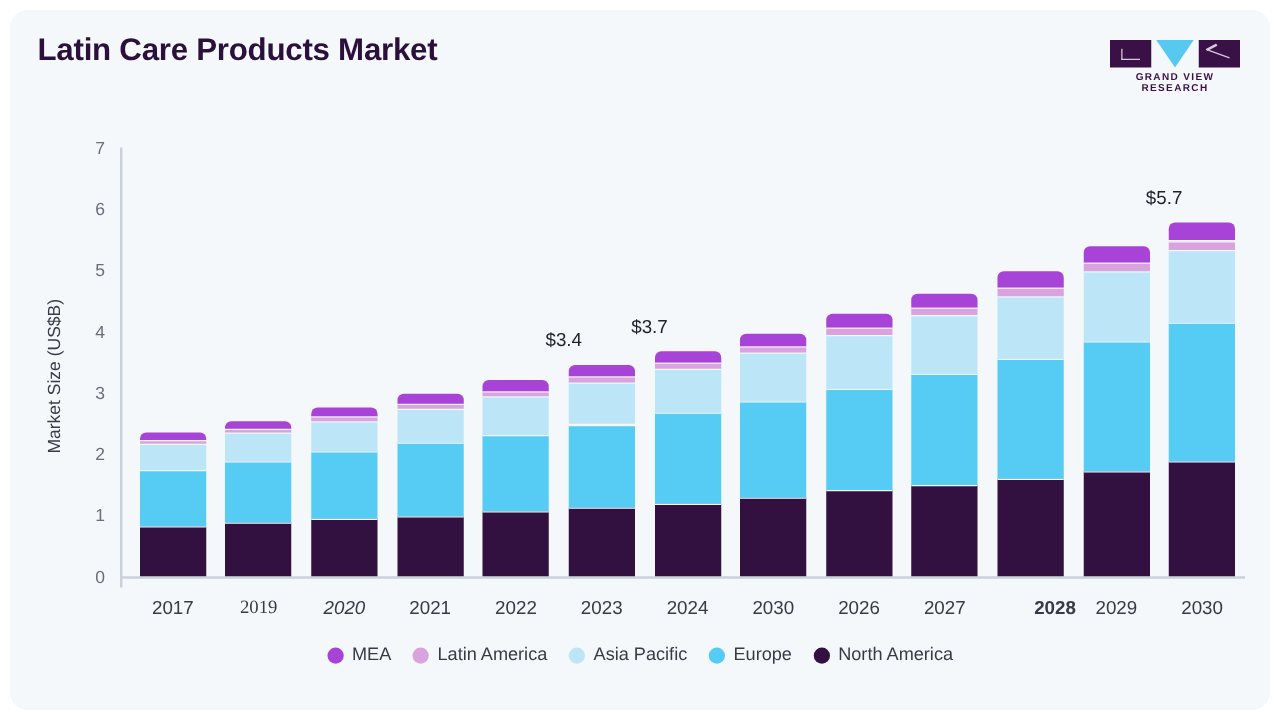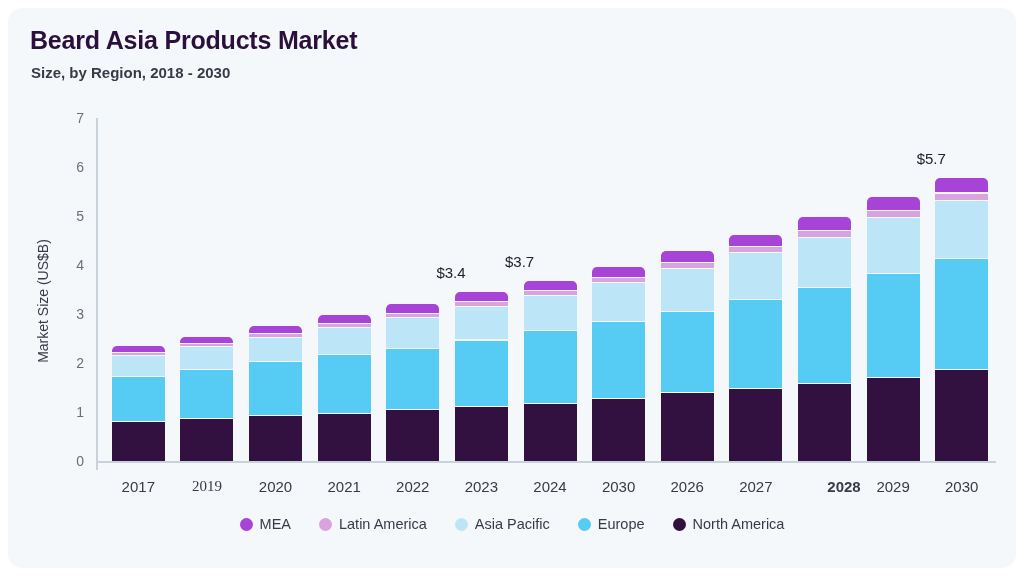--- a/index.html
+++ b/index.html
@@ -158,21 +158,21 @@
   }
   
   #legend {
     position: absolute;
     left: 0;
     top: 508px;
     width: 1008px;
     display: flex;
     justify-content: center;
     align-items: flex-end;
-    gap: 28px;
+    gap: 17px;
   }
   .legend-item {
     display: flex;
     align-items: center;
     gap: 7px;
   }
   .legend-dot {
     width: 13px;
     height: 13px;
     border-radius: 50%;
@@ -182,42 +182,52 @@
     font-size: 14.5px;
     color: #3a3a46;
     white-space: nowrap;
   }
 </style>
 </head>
 <body>
 
 <div id="card">
 
-  <div id="title">Beard Asia Products Market</div>
-  <div id="subtitle">Size, by Region, 2018 - 2030</div>
-
+  <div id="title">Latin Care Products Market</div>
+
+  <div id="logo">
+    <div class="logo-mark" id="logo-left">
+      <span class="glyph"></span>
+    </div>
+    <div id="logo-tri"></div>
+    <div class="logo-mark" id="logo-right">
+      <span class="glyph"></span>
+        <span class="glyph2"></span>
+    </div>
+    <div id="logo-text">GRAND VIEW RESEARCH</div>
+  </div>
 
   <div id="plot">
     <div class="axis-line" id="y-axis"></div>
     <div class="axis-line" id="x-axis"></div>
     <div id="ylabel">Market Size (US$B)</div>
     <div id="yticks-holder">
         <div class="ytick" style="top: 453px;">0</div>
         <div class="ytick" style="top: 404px;">1</div>
         <div class="ytick" style="top: 355px;">2</div>
         <div class="ytick" style="top: 306px;">3</div>
         <div class="ytick" style="top: 257px;">4</div>
         <div class="ytick" style="top: 208px;">5</div>
         <div class="ytick" style="top: 159px;">6</div>
         <div class="ytick" style="top: 110px;">7</div>
       </div>
     <div id="xticks-holder">
         <div class="xtick" style="left: 95.3077px;">2017</div>
         <div class="xtick" style="left: 163.923px; font-family: Liberation Serif, serif;">2019</div>
-        <div class="xtick" style="left: 232.538px;">2020</div>
+        <div class="xtick" style="left: 232.538px; font-style: italic;">2020</div>
         <div class="xtick" style="left: 301.154px;">2021</div>
         <div class="xtick" style="left: 369.769px;">2022</div>
         <div class="xtick" style="left: 438.385px;">2023</div>
         <div class="xtick" style="left: 507px;">2024</div>
         <div class="xtick" style="left: 575.615px;">2030</div>
         <div class="xtick" style="left: 644.231px;">2026</div>
         <div class="xtick" style="left: 712.846px;">2027</div>
         <div class="xtick" style="left: 801px; font-weight: bold;">2028</div>
         <div class="xtick" style="left: 850.077px;">2029</div>
         <div class="xtick" style="left: 918.692px;">2030</div>

